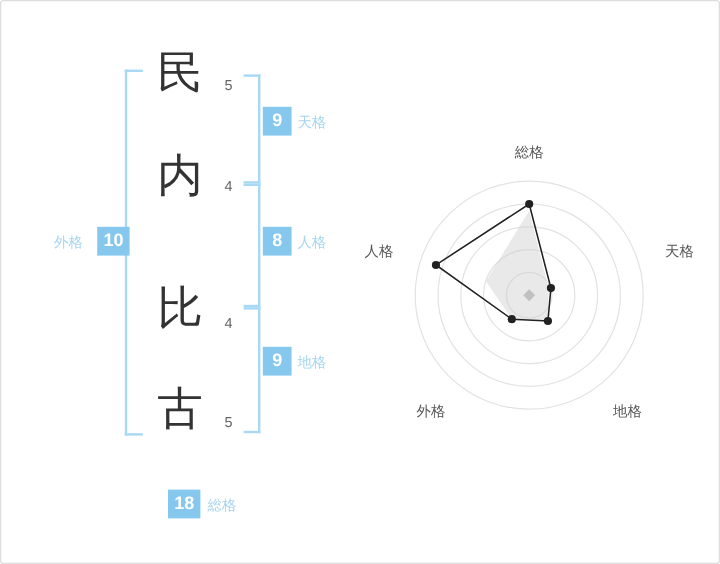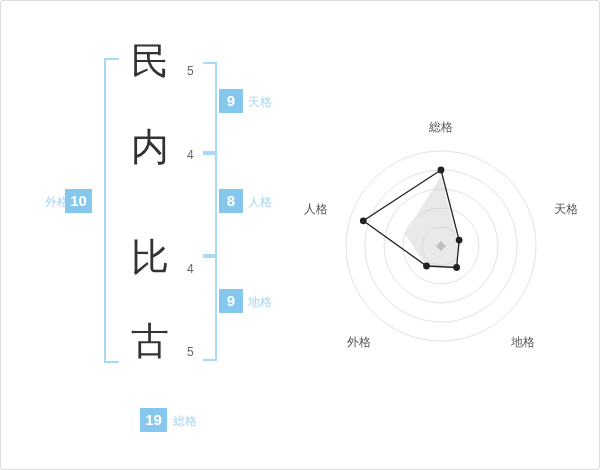--- a/index.html
+++ b/index.html
@@ -71,23 +71,23 @@
   <div class="badge" style="left:218px;top:88px">9</div>
   <span class="kaku-label" style="left:247px;top:94px">天格</span>
 
   <div class="badge" style="left:218px;top:188px">8</div>
   <span class="kaku-label" style="left:247px;top:194px">人格</span>
 
   <div class="badge" style="left:218px;top:288px">9</div>
   <span class="kaku-label" style="left:247px;top:294px">地格</span>
 
   <span class="kaku-label" style="left:44px;top:194px">外格</span>
-  <div class="badge wide" style="left:64px;top:188px">10</div>
+  <div class="badge wide" style="left:80px;top:188px">10</div>
 
-  <div class="badge wide" style="left:139px;top:407px">19</div>
+  <div class="badge wide" style="left:139px;top:407px">18</div>
   <span class="kaku-label" style="left:172px;top:413px">総格</span>
 
   <svg id="radar" width="310" height="290" viewBox="0 0 310 290">
       <circle cx="150" cy="145" r="19.0" class="ring"></circle>
       <circle cx="150" cy="145" r="38.0" class="ring"></circle>
       <circle cx="150" cy="145" r="57.0" class="ring"></circle>
       <circle cx="150" cy="145" r="76.0" class="ring"></circle>
       <circle cx="150" cy="145" r="95.0" class="ring"></circle>
       <polygon points="150.0,74.7 166.3,139.7 165.6,166.5 135.5,165.0 113.9,133.3" class="series-area"></polygon>
       <polygon points="150.0,69.0 168.1,139.1 165.6,166.5 135.5,165.0 72.3,119.8" class="series-line"></polygon>

